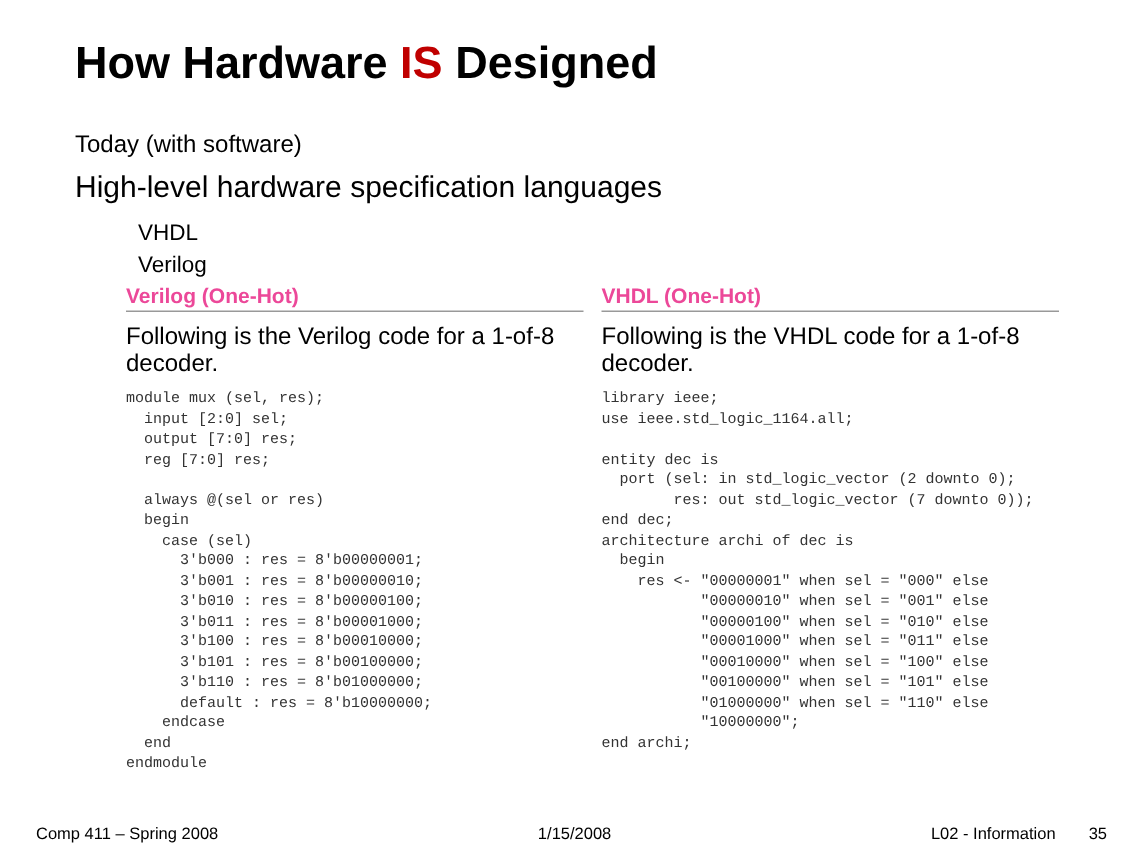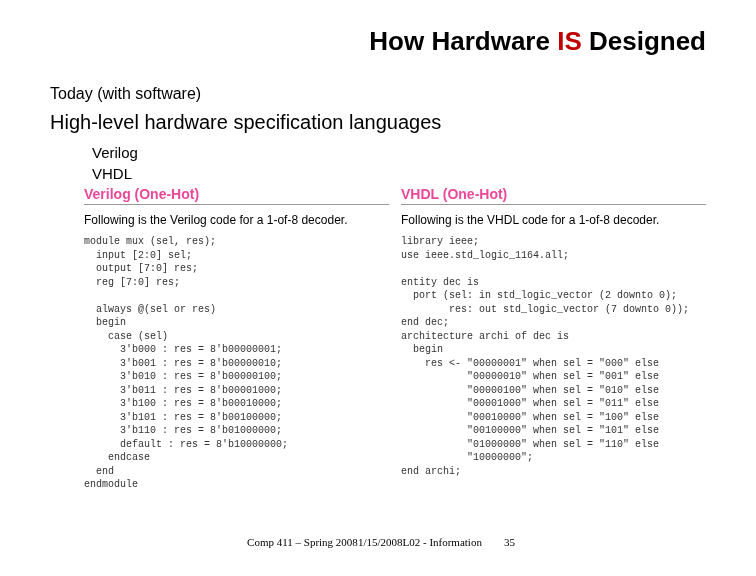--- a/index.html
+++ b/index.html
@@ -11,22 +11,22 @@
     position: relative;
     overflow: hidden;
   }
   .slide {
     width: 100%;
     height: 100%;
     padding: 20px 50px 40px 50px;
     position: relative;
   }
   .title {
-    text-align: right;
-    font-size: 26px;
+    text-align: left;
+    font-size: 30px;
     font-weight: bold;
     color: #000;
     margin-bottom: 28px;
     margin-top: 6px;
   }
   .title .accent {
     color: #c00000;
   }
   .line1 {
     font-size: 16px;
@@ -56,61 +56,60 @@
   }
   .col-title {
     font-size: 14px;
     font-weight: bold;
     color: #ec4899;
     margin-bottom: 8px;
     border-bottom: 1px solid #999;
     padding-bottom: 2px;
   }
   .col-intro {
-    font-size: 12px;
+    font-size: 16px;
     color: #000;
     margin-bottom: 8px;
   }
   .code {
     font-family: Liberation Mono, monospace;
     font-size: 10px;
     line-height: 1.35;
     color: #333;
     white-space: pre;
   }
   .footer {
     position: absolute;
-    bottom: 28px;
+    bottom: 14px;
     left: 0;
     right: 0;
     display: flex;
-    justify-content: center;
+    justify-content: space-between;
     font-size: 11px;
     color: #000;
     padding: 0 18px 0 24px;
-    font-family: Liberation Serif, serif;
   }
   .footer .right {
     display: flex;
     gap: 22px;
   }
 </style>
 </head>
 <body>
 
 <div class="slide">
 
   <h1 class="title">
     <span>How Hardware </span><span class="accent">IS</span><span> Designed</span>
   </h1>
 
   <div class="line1">Today (with software)</div>
   <div class="line2">High-level hardware specification languages</div>
+  <div class="sub">VHDL</div>
   <div class="sub">Verilog</div>
-  <div class="sub">VHDL</div>
 
   <div class="columns">
     <div class="col">
       <div class="col-title">Verilog (One-Hot)</div>
       <div class="col-intro">Following is the Verilog code for a 1-of-8 decoder.</div>
       <div class="code">module mux (sel, res);
   input [2:0] sel;
   output [7:0] res;
   reg [7:0] res;
 

